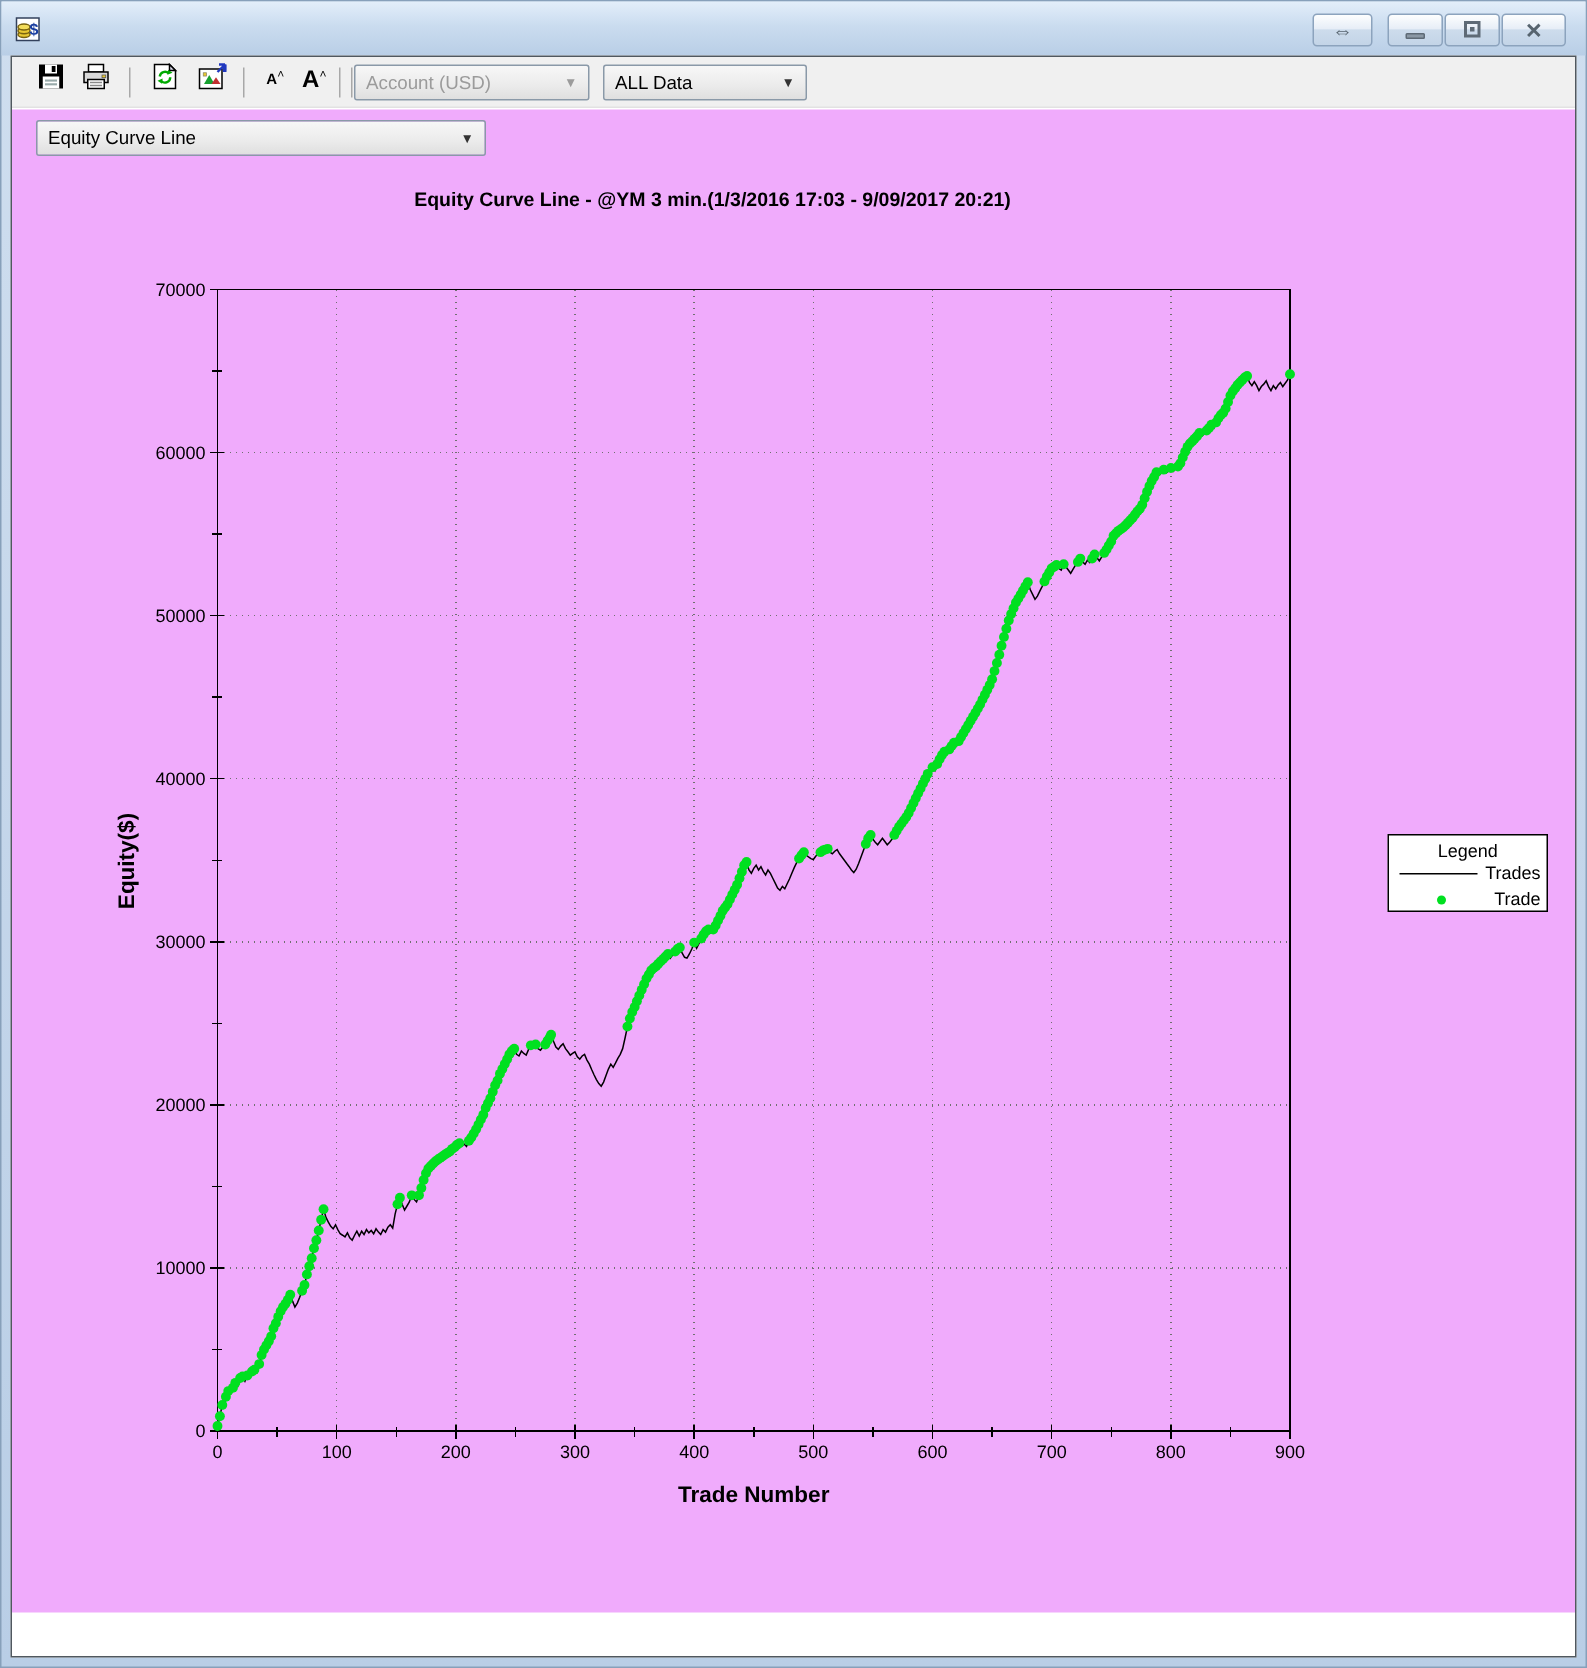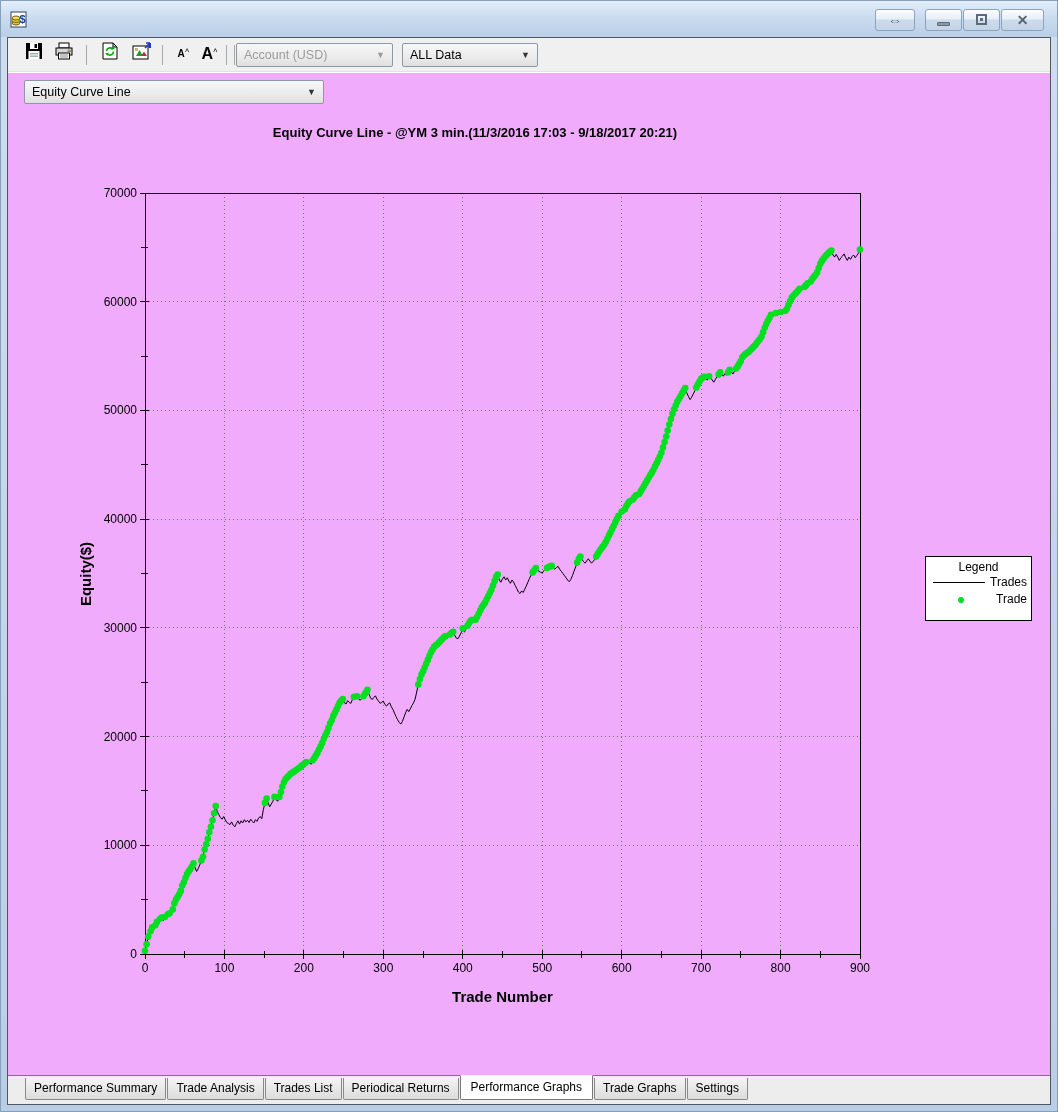--- a/index.html
+++ b/index.html
@@ -50,21 +50,21 @@
   .combo-graph{left:16px;top:7px;width:300px;font-size:12.5px;}
   .chart-title{position:absolute;left:137px;top:52px;width:660px;text-align:center;
     font-size:13px;font-weight:bold;color:#000;}
   #chart-svg{position:absolute;left:0;top:0;}
   #chart-svg text{font-family:"Liberation Sans",sans-serif;font-size:12px;fill:#000;}
   .ylabel{position:absolute;left:77px;top:501px;transform:translate(-50%,-50%) rotate(-90deg);
     font-size:15px;font-weight:bold;white-space:nowrap;}
   .xlabel{position:absolute;left:137px;top:915px;width:715px;text-align:center;
     font-size:15px;font-weight:bold;}
   
-  .legend{position:absolute;left:917px;top:483px;width:107px;height:65px;
+  .legend{position:absolute;left:917px;top:483px;width:107px;height:52px;
     border:1px solid #000;background:#fff;font-size:12px;}
   .legend-title{text-align:center;padding-top:3px;}
   .legend-row{position:relative;height:17px;line-height:17px;}
   .legend-row .lab{position:absolute;right:4px;text-align:center;}
   .legend-line{position:absolute;left:7px;top:8px;width:52px;height:1px;background:#000;}
   .legend-dot{position:absolute;left:32px;top:6px;width:6px;height:6px;border-radius:50%;}
   
   .tabstrip{position:absolute;left:0;bottom:0;right:0;height:29px;background:#ededed;
     border-top:1px solid #787878;padding-left:17px;white-space:nowrap;}
   .tab{display:inline-block;margin-right:1px;padding:3px 8px 4px 8px;font-size:12px;
@@ -162,21 +162,21 @@
         <span class="arrow">▼</span>
       </div>
     </div>
 
     <div class="content">
       <div class="combo combo-graph">
         <span>Equity Curve Line</span>
         <span class="arrow">▼</span>
       </div>
 
-      <div class="chart-title">Equity Curve Line - @YM 3 min.(11/3/2016 17:03 - 9/18/2017 20:21)</div>
+      <div class="chart-title">Equity Curve Line - @YM 3 min.(1/3/2016 17:03 - 9/09/2017 20:21)</div>
 
       <svg id="chart-svg" width="1042" height="1000">
           <line x1="216.44444444444446" y1="120" x2="216.44444444444446" y2="881" stroke="#707070" stroke-dasharray="1 3" shape-rendering="crispEdges"></line>
           <line x1="295.8888888888889" y1="120" x2="295.8888888888889" y2="881" stroke="#707070" stroke-dasharray="1 3" shape-rendering="crispEdges"></line>
           <line x1="375.33333333333337" y1="120" x2="375.33333333333337" y2="881" stroke="#707070" stroke-dasharray="1 3" shape-rendering="crispEdges"></line>
           <line x1="454.77777777777777" y1="120" x2="454.77777777777777" y2="881" stroke="#707070" stroke-dasharray="1 3" shape-rendering="crispEdges"></line>
           <line x1="534.2222222222222" y1="120" x2="534.2222222222222" y2="881" stroke="#707070" stroke-dasharray="1 3" shape-rendering="crispEdges"></line>
           <line x1="613.6666666666667" y1="120" x2="613.6666666666667" y2="881" stroke="#707070" stroke-dasharray="1 3" shape-rendering="crispEdges"></line>
           <line x1="693.1111111111111" y1="120" x2="693.1111111111111" y2="881" stroke="#707070" stroke-dasharray="1 3" shape-rendering="crispEdges"></line>
           <line x1="772.5555555555555" y1="120" x2="772.5555555555555" y2="881" stroke="#707070" stroke-dasharray="1 3" shape-rendering="crispEdges"></line>
@@ -502,17 +502,14 @@
           <span class="legend-line"></span>
           <span class="lab">Trades</span>
         </div>
         <div class="legend-row">
           <span class="legend-dot" id="legend-dot" style="background: rgb(0, 224, 32);"></span>
           <span class="lab">Trade</span>
         </div>
       </div>
     </div>
 
-    <div class="tabstrip">
-      <span class="tab">Performance Summary</span><span class="tab">Trade Analysis</span><span class="tab">Trades List</span><span class="tab">Periodical Returns</span><span class="tab active">Performance Graphs</span><span class="tab">Trade Graphs</span><span class="tab">Settings</span>
-    </div>
   </div>
 </div>
 
 </body></html>

